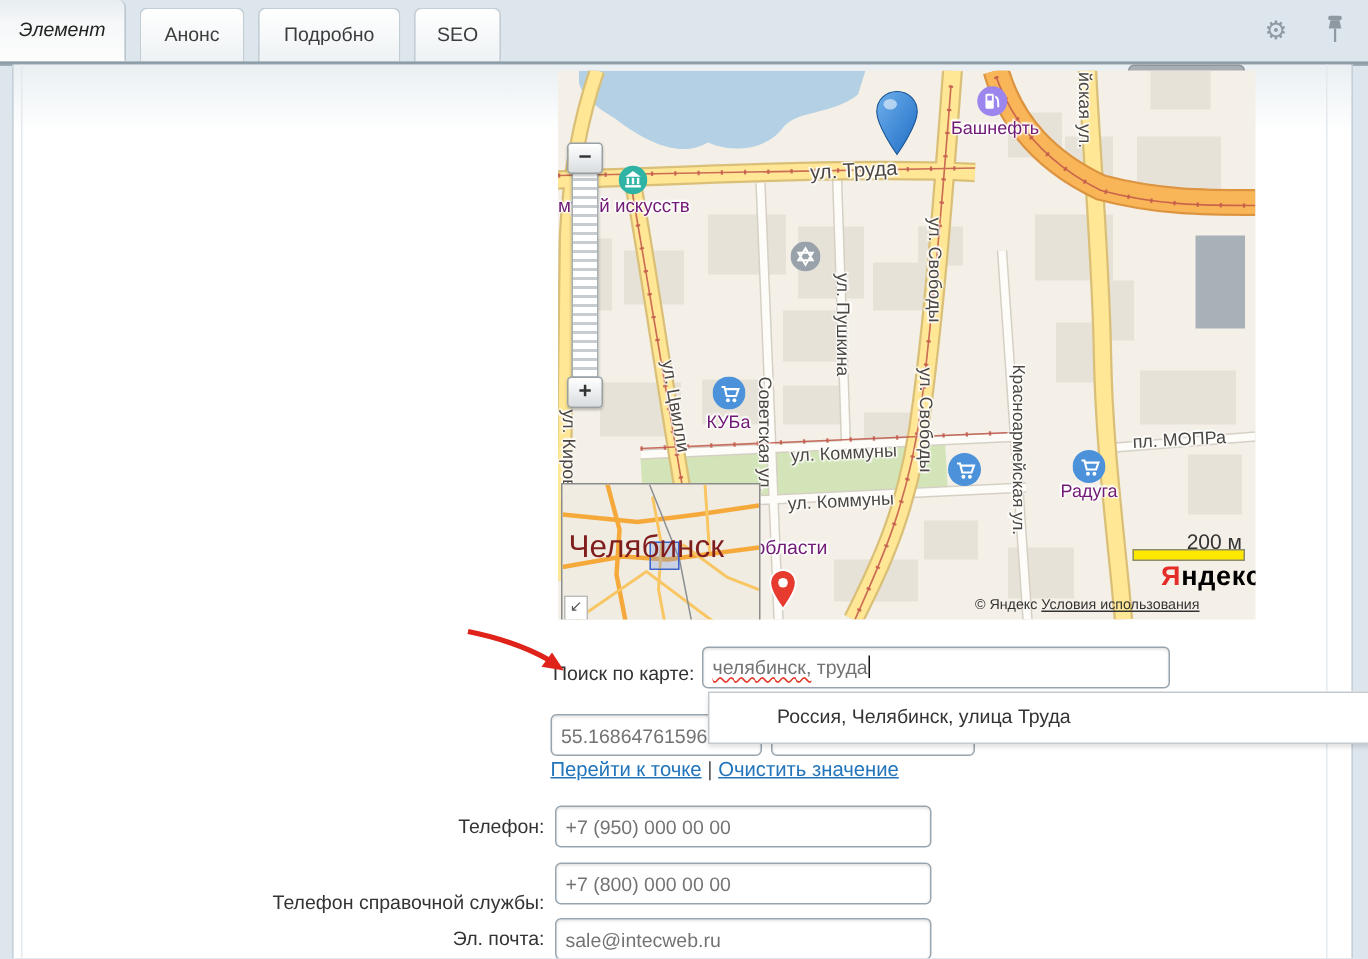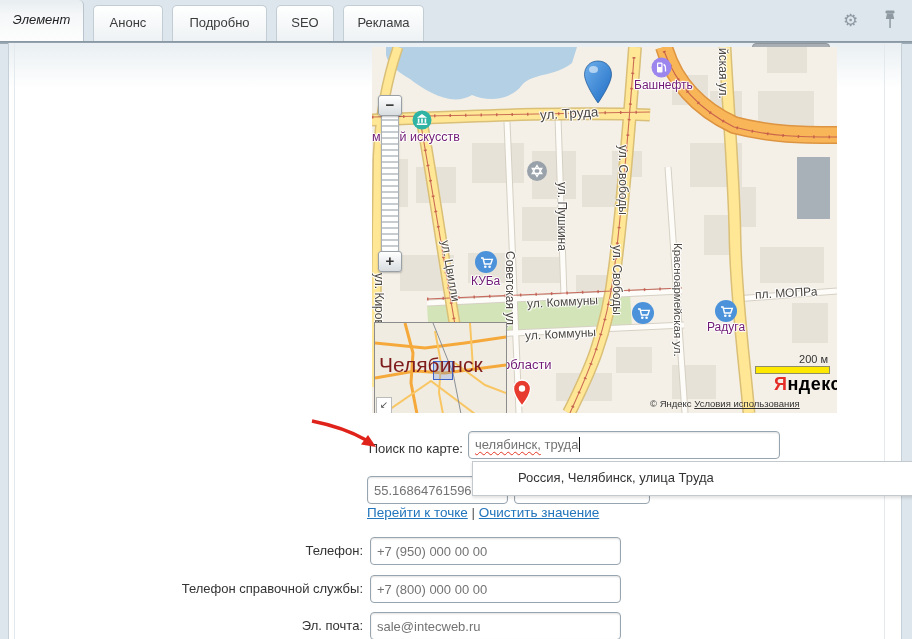--- a/index.html
+++ b/index.html
@@ -23,21 +23,21 @@
   .poi-lbl{color:#701a75;}
   .zbtn{width:22px;height:19px;border:1px solid #99a1a7;border-radius:3px;background:linear-gradient(#ffffff,#d9dde0);
         box-shadow:0 1px 2px rgba(0,0,0,.25);font-size:15px;font-weight:bold;color:#333;text-align:center;line-height:17px;z-index:7;cursor:pointer;}
   #zoomtrack{left:9px;top:67px;width:16px;height:137px;border:1px solid #a7aeb4;border-radius:3px;z-index:6;cursor:pointer;
         background:repeating-linear-gradient(180deg,#ffffff 0 4px,#c7ccd0 4px 6px);box-shadow:0 1px 2px rgba(0,0,0,.2);}
   #minimap{left:2px;top:275px;width:131px;height:91px;background:#f0ece2;border:1px solid #8c8c8c;z-index:8;overflow:hidden;cursor:pointer;}
   #minimap-city{position:absolute;left:4px;top:30px;font-size:21px;color:#7f1d1d;z-index:3;}
   #mini-view{position:absolute;left:58px;top:38px;width:18px;height:17px;background:rgba(100,140,230,.28);border:1px solid #3f62c9;z-index:2;}
   #mini-expand{position:absolute;left:1px;top:74px;width:14px;height:15px;background:#fff;border:1px solid #bbb;color:#555;font-size:10px;text-align:center;line-height:14px;z-index:4;cursor:pointer;}
   #scalebar{left:383px;top:319px;width:73px;height:6px;background:#ffe800;border:1px solid #8d8d6a;z-index:6;}
-  #scaletxt{left:383px;top:306px;width:73px;text-align:right;font-size:11px;color:#333;z-index:6;}
+  #scaletxt{left:383px;top:306px;width:73px;text-align:right;font-size:14px;color:#333;z-index:6;}
   #ylogo{left:402px;top:327px;font-size:18px;font-weight:bold;color:#000;z-index:6;letter-spacing:.5px;}
   #ylogo .red{color:#e52d27;}
   #mapcopy{left:278px;top:351px;font-size:9.5px;color:#333;z-index:6;white-space:nowrap;}
   #mapcopy a{color:#333;text-decoration:underline;cursor:pointer;}
   #graybar{left:752px;top:43px;width:78px;height:8px;background:#a8aeb4;border:1px solid #8f969c;border-radius:4px;box-sizing:border-box;}
   
   .flabel{font-size:13px;color:#333;text-align:right;}
   .finput{box-sizing:border-box;border:1px solid #97a5b0;border-radius:4px;background:#fff;font-family:"Liberation Sans",sans-serif;
           font-size:13px;color:#737373;padding:0 6px;box-shadow:inset 0 1px 2px rgba(0,0,0,.12);}
   input.finput{height:28px;}
@@ -56,21 +56,20 @@
 </style>
 </head>
 <body>
 
 <div id="screen">
 
   <div class="abs tab active" style="left:0;width:84px;">Элемент</div>
   <div class="abs tab idle" style="left:93px;width:70px;">Анонс</div>
   <div class="abs tab idle" style="left:172px;width:95px;">Подробно</div>
   <div class="abs tab idle" style="left:276px;width:58px;">SEO</div>
-  <div class="abs tab idle" style="left:343px;width:81px;">Реклама</div>
   <div class="abs tab idle" style="left:433px;width:89px;margin-top:43px;">Разделы</div>
 
   <div class="abs toolicon" style="left:843px;top:10px;font-size:17px;">⚙</div>
   <div class="abs" style="left:881px;top:8px;">
     <svg width="18" height="24" viewBox="0 0 18 24">
       <rect x="4.5" y="2.5" width="9" height="3" rx="1.2" fill="#8e99a2"></rect>
       <path d="M6,5.5 h6 l1.2,5.5 h-8.4 z" fill="#8e99a2"></path>
       <rect x="8.3" y="11" width="1.5" height="9" fill="#8e99a2"></rect>
     </svg>
   </div>
@@ -307,19 +306,19 @@
 
   <div class="abs" id="linksrow">
     <a>Перейти к точке</a>
     <span class="sep"> <span>|</span> </span>
     <a>Очистить значение</a>
   </div>
 
   <div class="abs flabel" style="left:143px;top:543px;width:220px;">Телефон:</div>
   <input class="abs finput" style="left: 370px; top: 537px; width: 251px;" value="+7 (950) 000 00 00">
 
-  <div class="abs flabel" style="left:143px;top:581px;width:220px;">Телефон справочной службы:</div>
+  <div class="abs flabel" style="left:143px;top:594px;width:220px;">Телефон справочной службы:</div>
   <input class="abs finput" style="left: 370px; top: 575px; width: 251px;" value="+7 (800) 000 00 00">
 
   <div class="abs flabel" style="left:143px;top:618px;width:220px;">Эл. почта:</div>
   <input class="abs finput" style="left: 370px; top: 612px; width: 251px;" value="sale@intecweb.ru">
 
 </div>
 
 </body></html>

